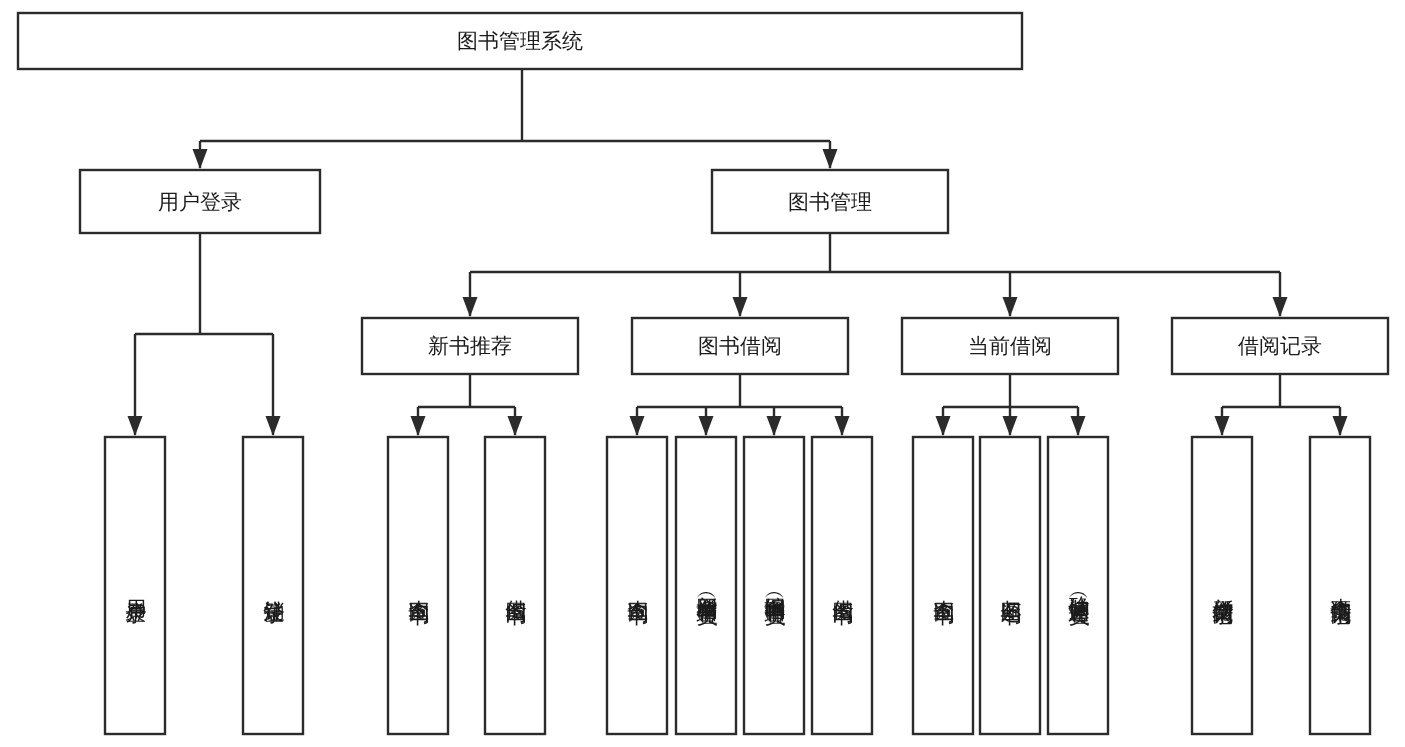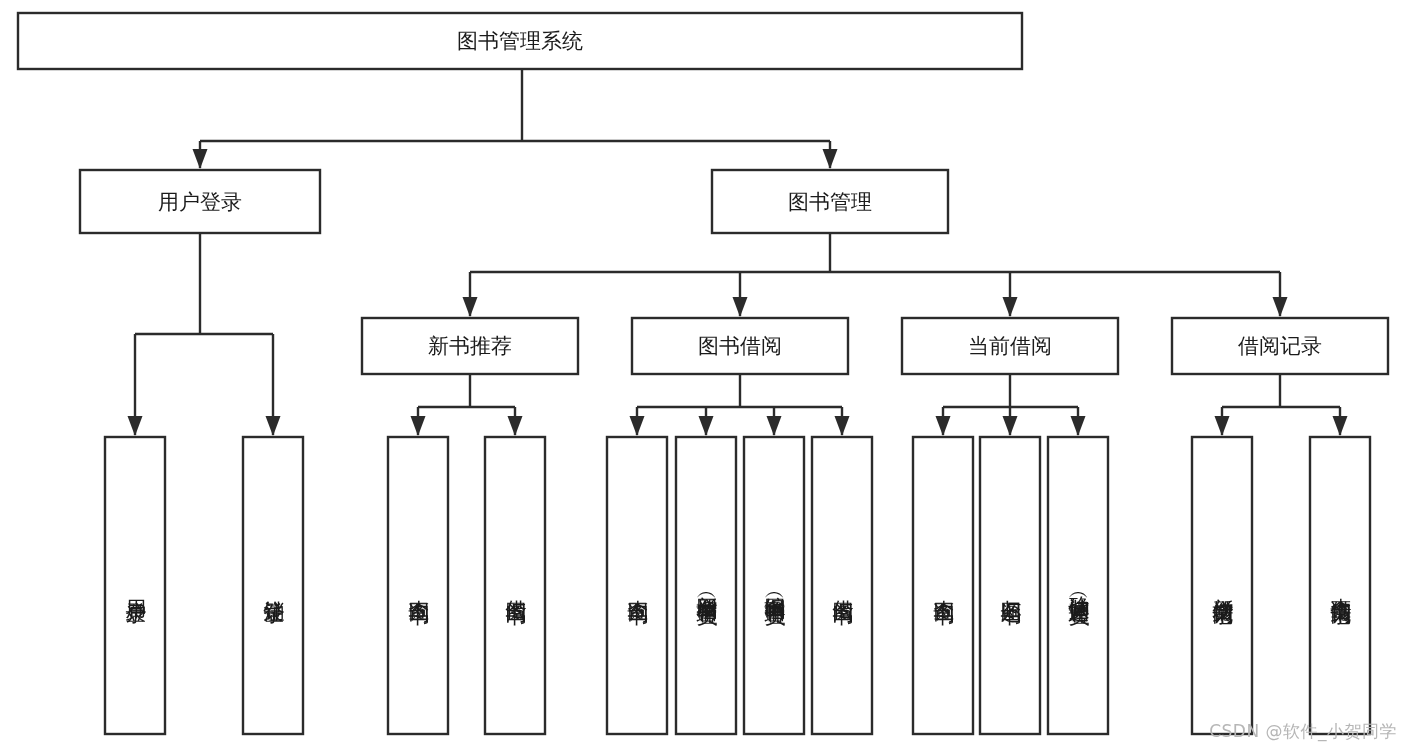--- a/index.html
+++ b/index.html
@@ -204,14 +204,13 @@
         <span>确认归还（管理员）</span>
       </div>
       <div class="leaf-label" style="left: 1192px; top: 441px; width: 60px; height: 289px; display: flex; align-items: center; justify-content: center;">
         <span>新增借阅记录</span>
       </div>
       <div class="leaf-label" style="left: 1310px; top: 441px; width: 60px; height: 289px; display: flex; align-items: center; justify-content: center;">
         <span>查询借阅记录</span>
       </div>
     </div>
 
-  <div class="watermark">CSDN @软件_小贺同学</div>
 </div>
 
 </body></html>

